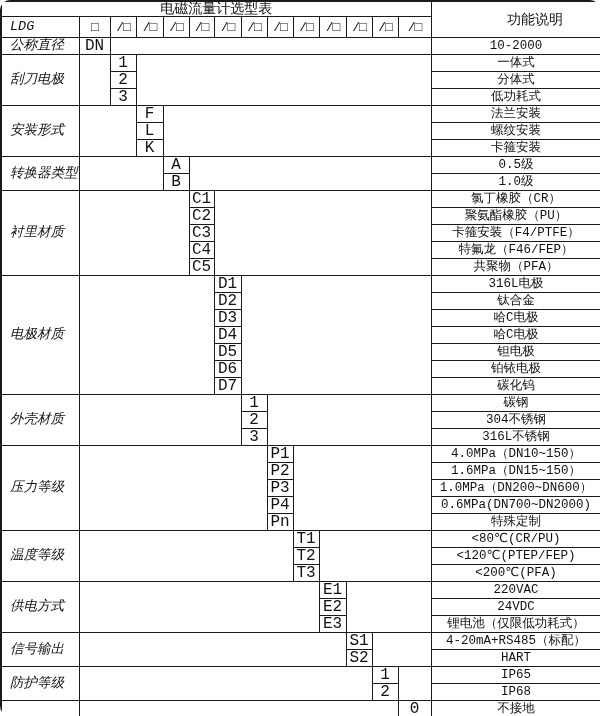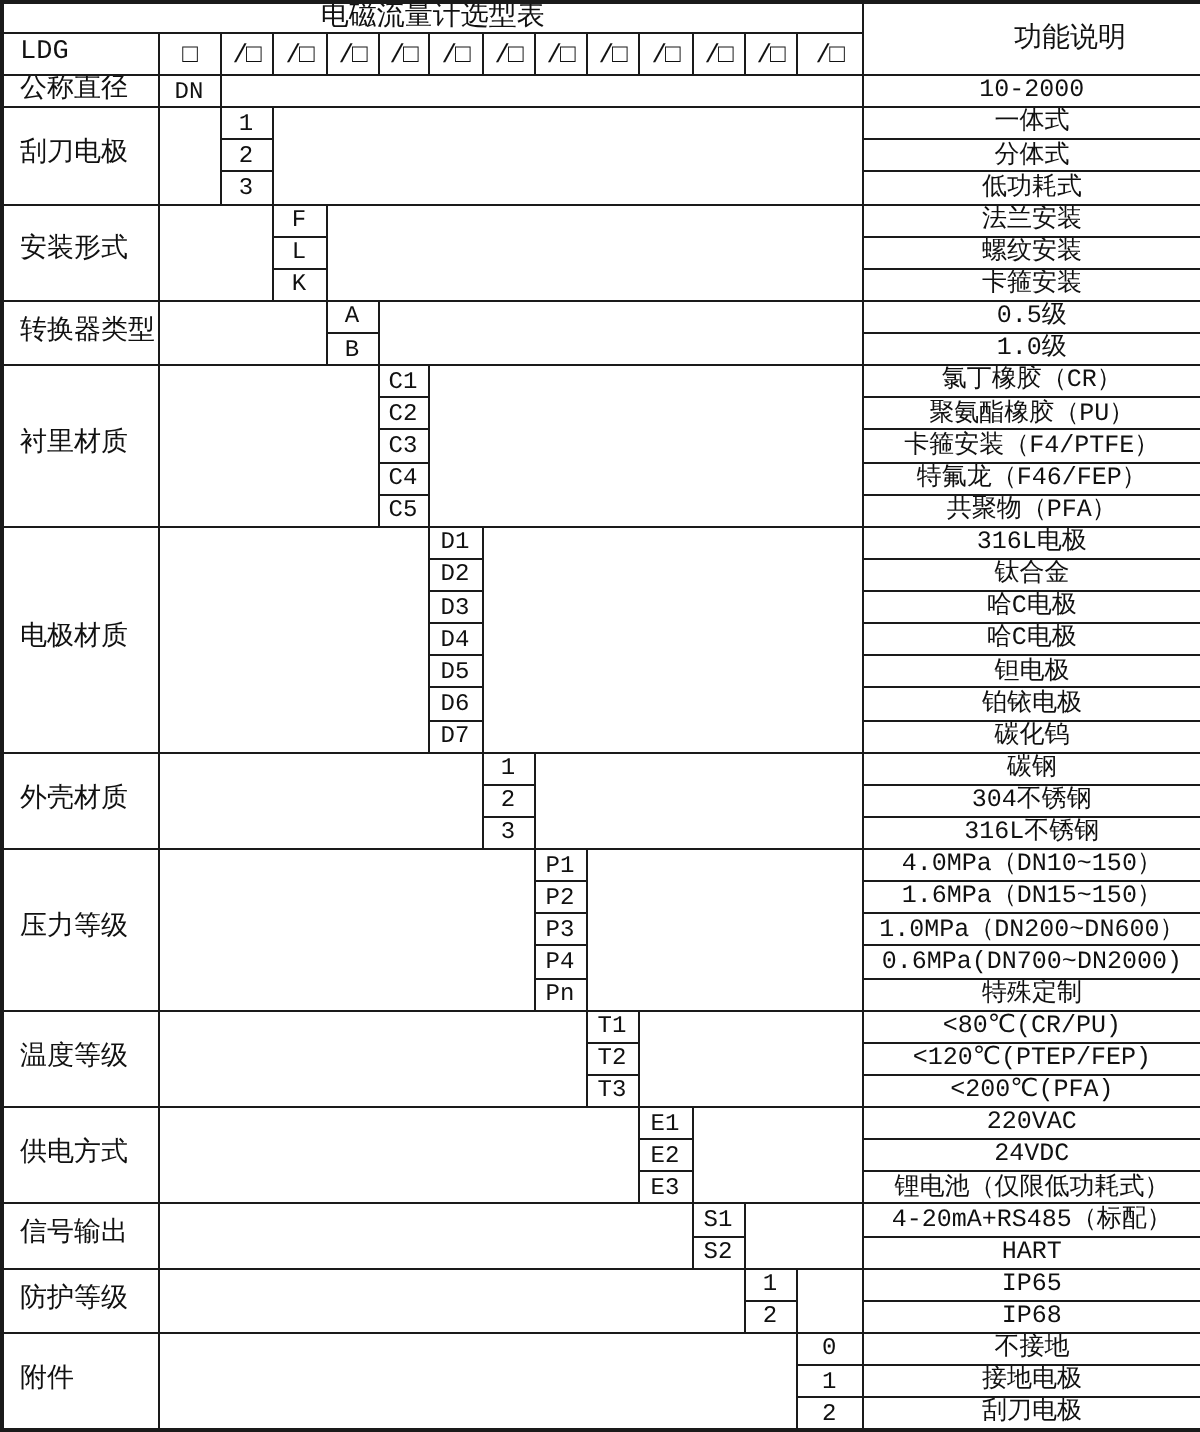--- a/index.html
+++ b/index.html
@@ -1,16 +1,16 @@
 <!DOCTYPE html>
 <html><head>
 <meta charset="utf-8">
 <style>
   html,body{margin:0;padding:0;background:#fff;}
-  .wrap{width:600px;height:716px;background:#fff;overflow:hidden;}
+  .wrap{width:600px;height:716px;background:#fff;overflow:hidden;border-radius:10px;}
   table.sel{
     border-collapse:collapse;
     table-layout:fixed;
     width:600px;height:716px;
     border:2px solid #1a1a1a;
     font-family:"Liberation Mono","DejaVu Sans Mono","DejaVu Sans",sans-serif;
     color:#111;
   }
   td{
     border:1px solid #1a1a1a;
@@ -20,22 +20,22 @@
     font-size:12px;
     line-height:1;
     overflow:hidden;
     white-space:nowrap;
   }
   tr{height:16px;}
   tr.title-row{height:15px;}
   tr.model-row{height:21px;}
   td.title-cell{font-size:14px;}
   td.desc-header{font-size:14px;padding-left:38px;}
-  td.row-label{text-align:left;padding-left:8px;font-size:13.5px;}
-  td.code-cell{font-size:12px;}
+  td.row-label{text-align:left;padding-left:8px;font-size:13.5px;font-style:italic;}
+  td.code-cell{font-size:16px;}
   td.box-cell{font-size:13px;letter-spacing:-1px;}
   td.desc-cell{font-size:12.5px;}
   td.blank-cell{border:1px solid #1a1a1a;}
 </style>
 </head>
 <body>
 
 <div class="wrap">
   <table class="sel">
     <colgroup>

